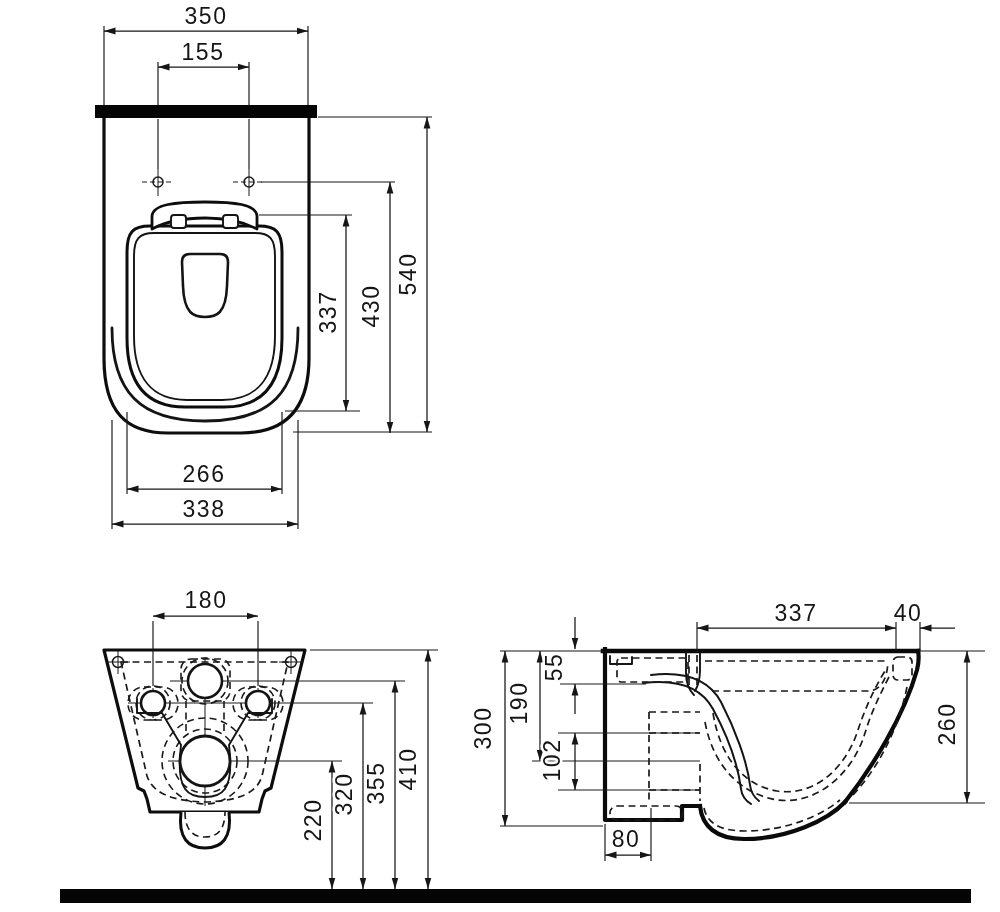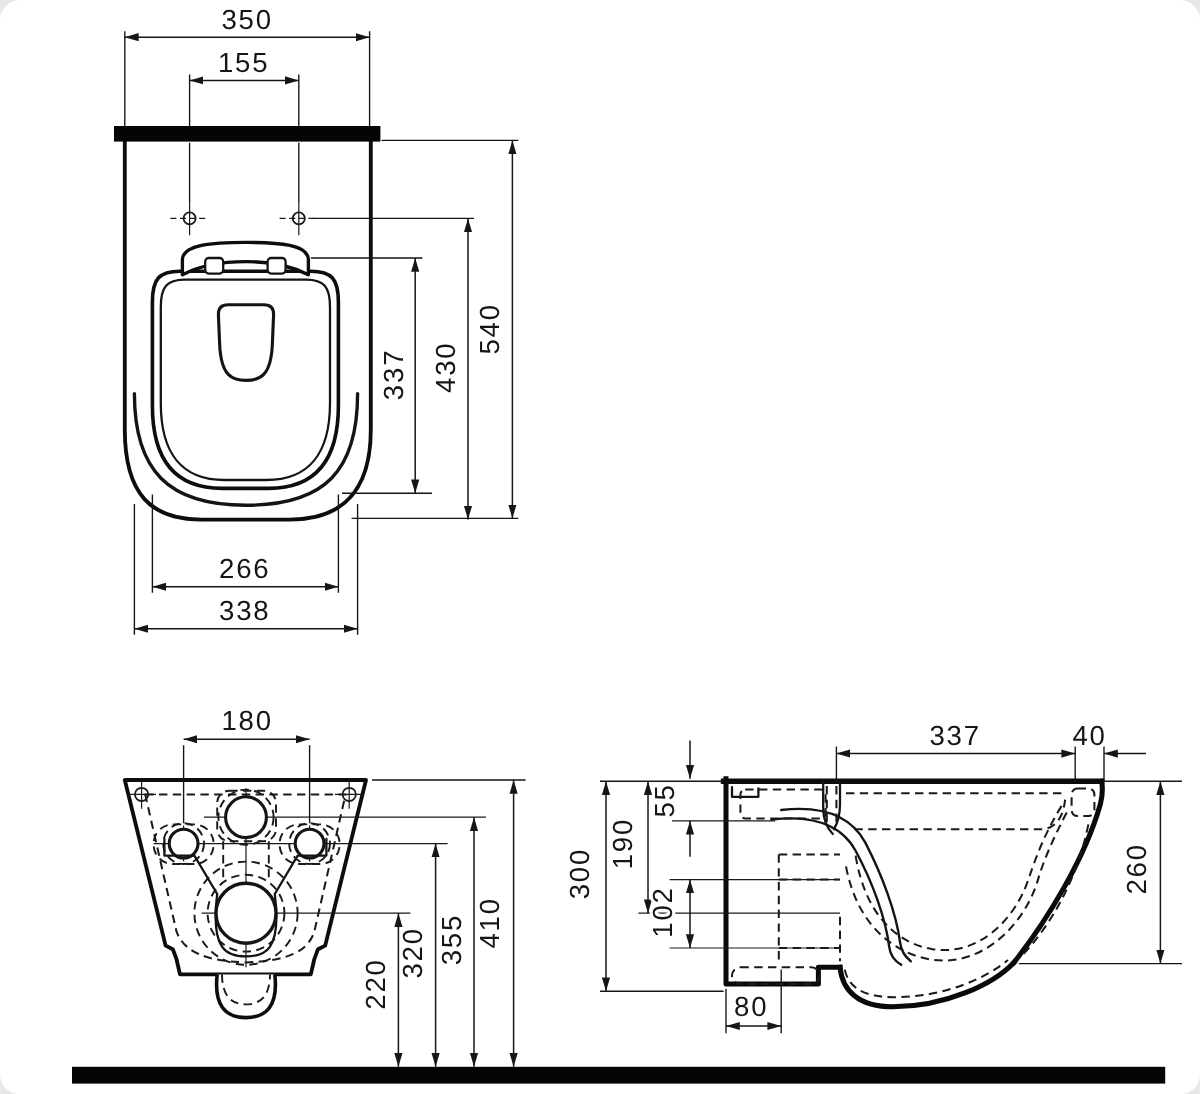--- a/index.html
+++ b/index.html
@@ -1,17 +1,17 @@
 <!DOCTYPE html>
 <html><head>
 <meta charset="utf-8">
 <style>
   html,body{margin:0;padding:0;background:#e8e8e8;}
   #canvas{position:relative;width:1000px;height:912px;background:#ffffff;overflow:hidden;
-          font-family:"Liberation Sans", sans-serif;border-radius:17px;}
+          font-family:"Liberation Sans", sans-serif;}
   svg{position:absolute;left:0;top:0;}
   .outline-f{stroke:#0d0d0d;stroke-width:3.2;fill:#ffffff;stroke-linejoin:round;}
   .thick{stroke:#0a0a0a;stroke-width:4.2;fill:none;stroke-linejoin:round;stroke-linecap:square;}
   .inner{stroke:#141414;stroke-width:1.9;fill:none;stroke-linejoin:round;stroke-linecap:round;}
   .inner-f{stroke:#141414;stroke-width:2.6;fill:#ffffff;stroke-linejoin:round;}
   .dash{stroke:#1a1a1a;stroke-width:1.7;fill:none;stroke-dasharray:7 4.5;stroke-linejoin:round;}
   .cl{stroke:#1a1a1a;stroke-width:1;fill:none;}
   .cld{stroke:#1a1a1a;stroke-width:1;fill:none;stroke-dasharray:5 3;}
   .ext{stroke:#161616;stroke-width:1.15;fill:none;}
   .dim{stroke:#161616;stroke-width:1.25;fill:none;}

